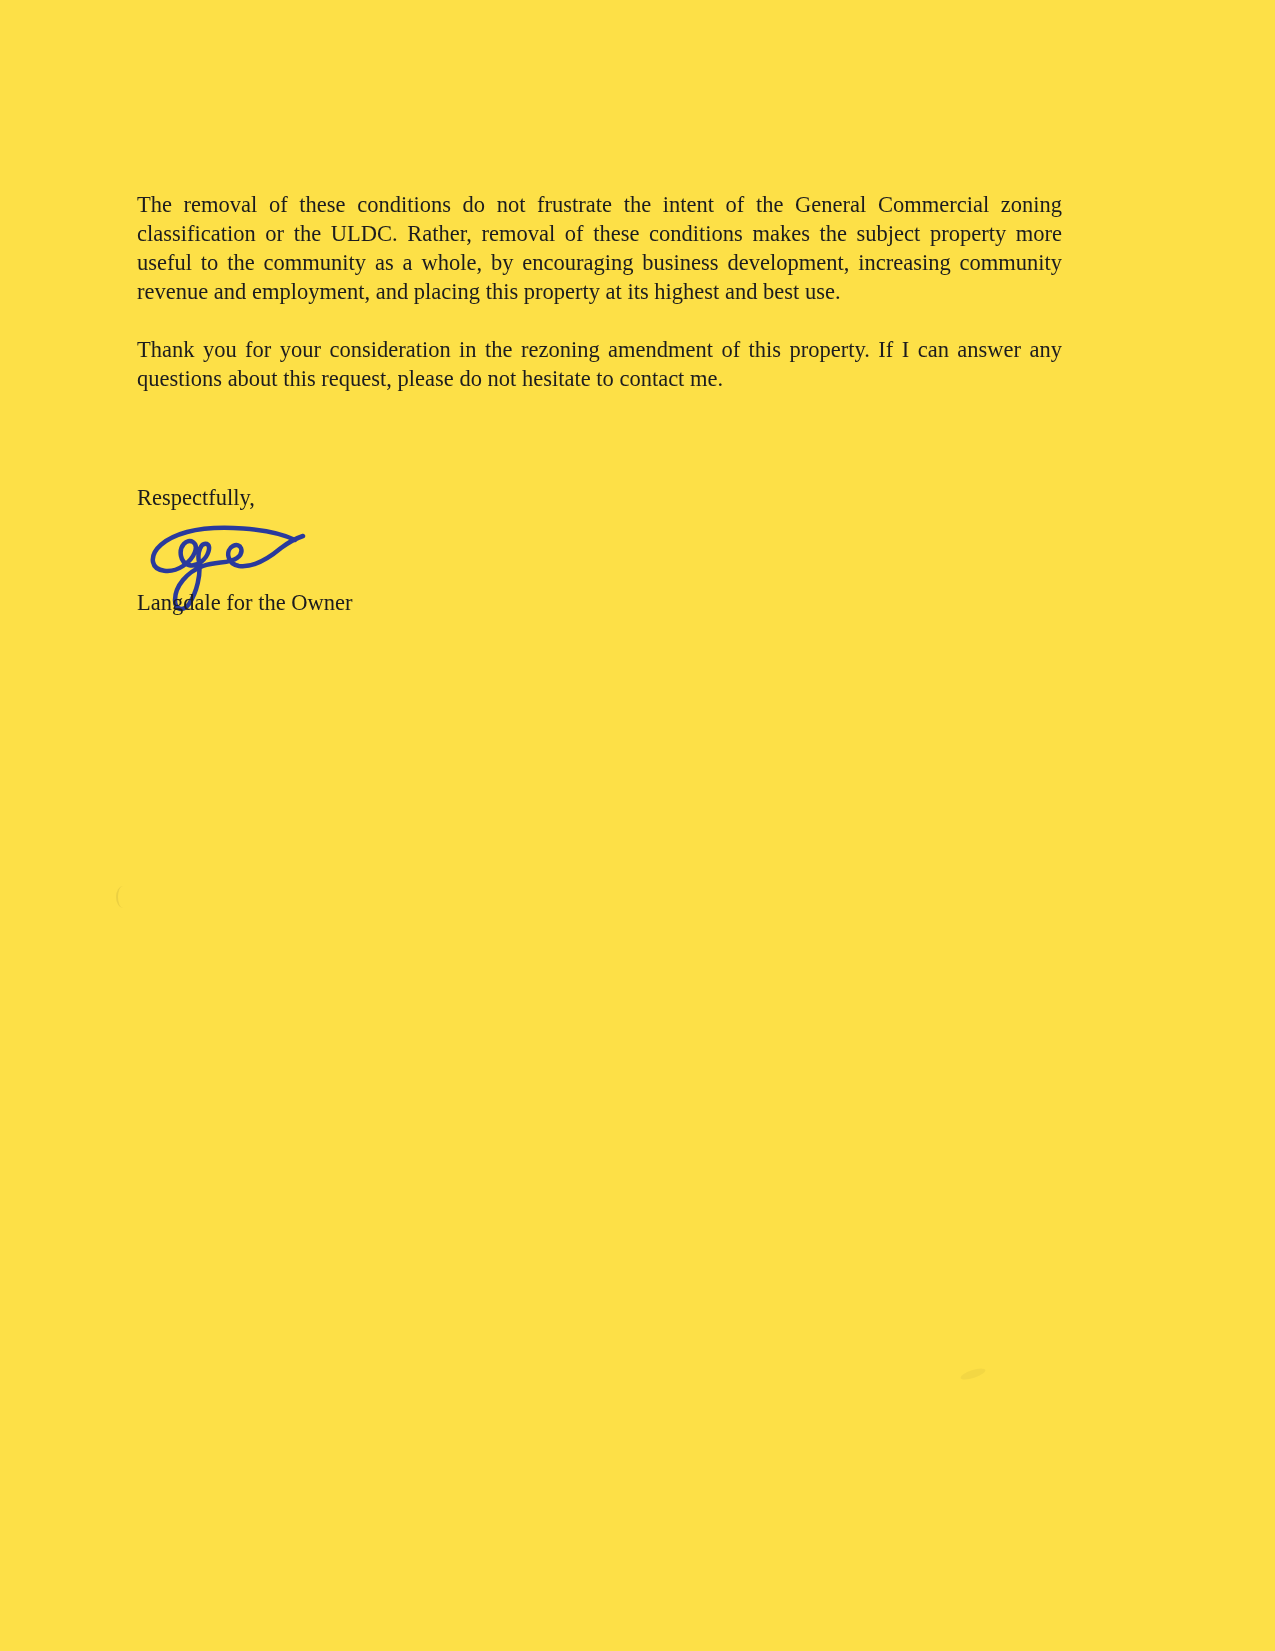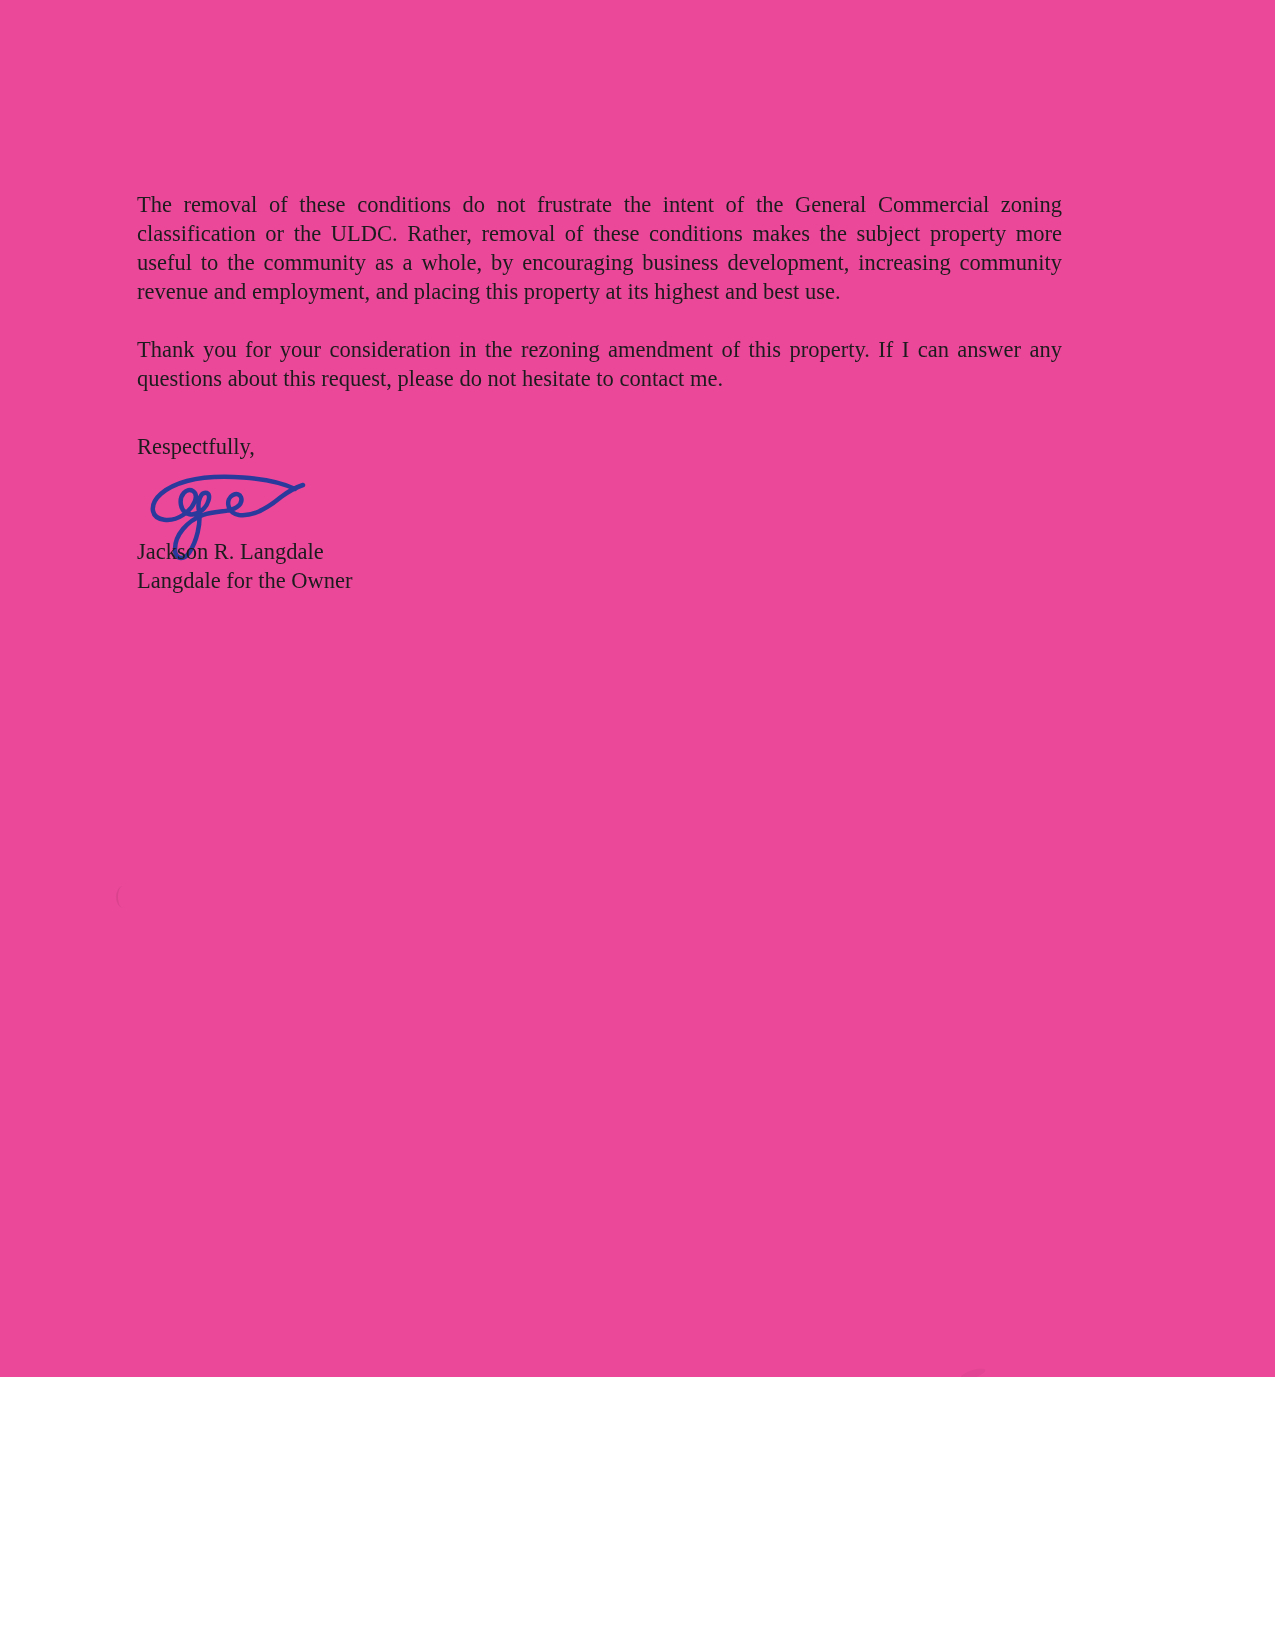--- a/index.html
+++ b/index.html
@@ -9,22 +9,22 @@
   }
 
   body {
     font-family: "Liberation Serif", serif;
     color: #1c1c1e;
   }
 
   .page {
     position: relative;
     width: 1275px;
-    height: 1377px;
-    background: #ec4899;
+    height: 1651px;
+    background: #fde047;
     overflow: hidden;
     padding-left: 12px;
   }
 
   .content {
     position: absolute;
     top: 190px;
     left: 137px;
     width: 925px;
   }
@@ -34,21 +34,21 @@
     line-height: 29px;
     text-align: justify;
     margin-bottom: 29px;
   }
 
   p.para:last-of-type { margin-bottom: 8px; }
 
   .closing {
     font-size: 22.5px;
     line-height: 29px;
-    margin-top: 39px;
+    margin-top: 90px;
   }
 
   .signature-block {
     margin-top: 6px;
   }
 
   .signature-svg {
     display: block;
     margin-left: 6px;
     margin-bottom: -26px;
@@ -110,21 +110,20 @@
                  C 58 56 54 74 46 86
                  C 40 94 32 92 32 82
                  C 32 68 44 54 60 48
                  C 74 43 86 46 94 40
                  C 102 34 98 24 90 28
                  C 82 32 84 46 96 48
                  C 110 50 126 40 138 30
                  C 146 24 154 20 160 18" stroke-width="4.5" stroke-linecap="round" stroke-linejoin="round" stroke="#2a3a9c"></path>
       </svg>
 
-      <div class="signer-name">Jackson R. Langdale</div>
 
       <div class="signer-title">Langdale for the Owner</div>
     </div>
 
   </div>
 
   <div class="artifact-1"></div>
   <div class="artifact-2"></div>
 
 </div>

